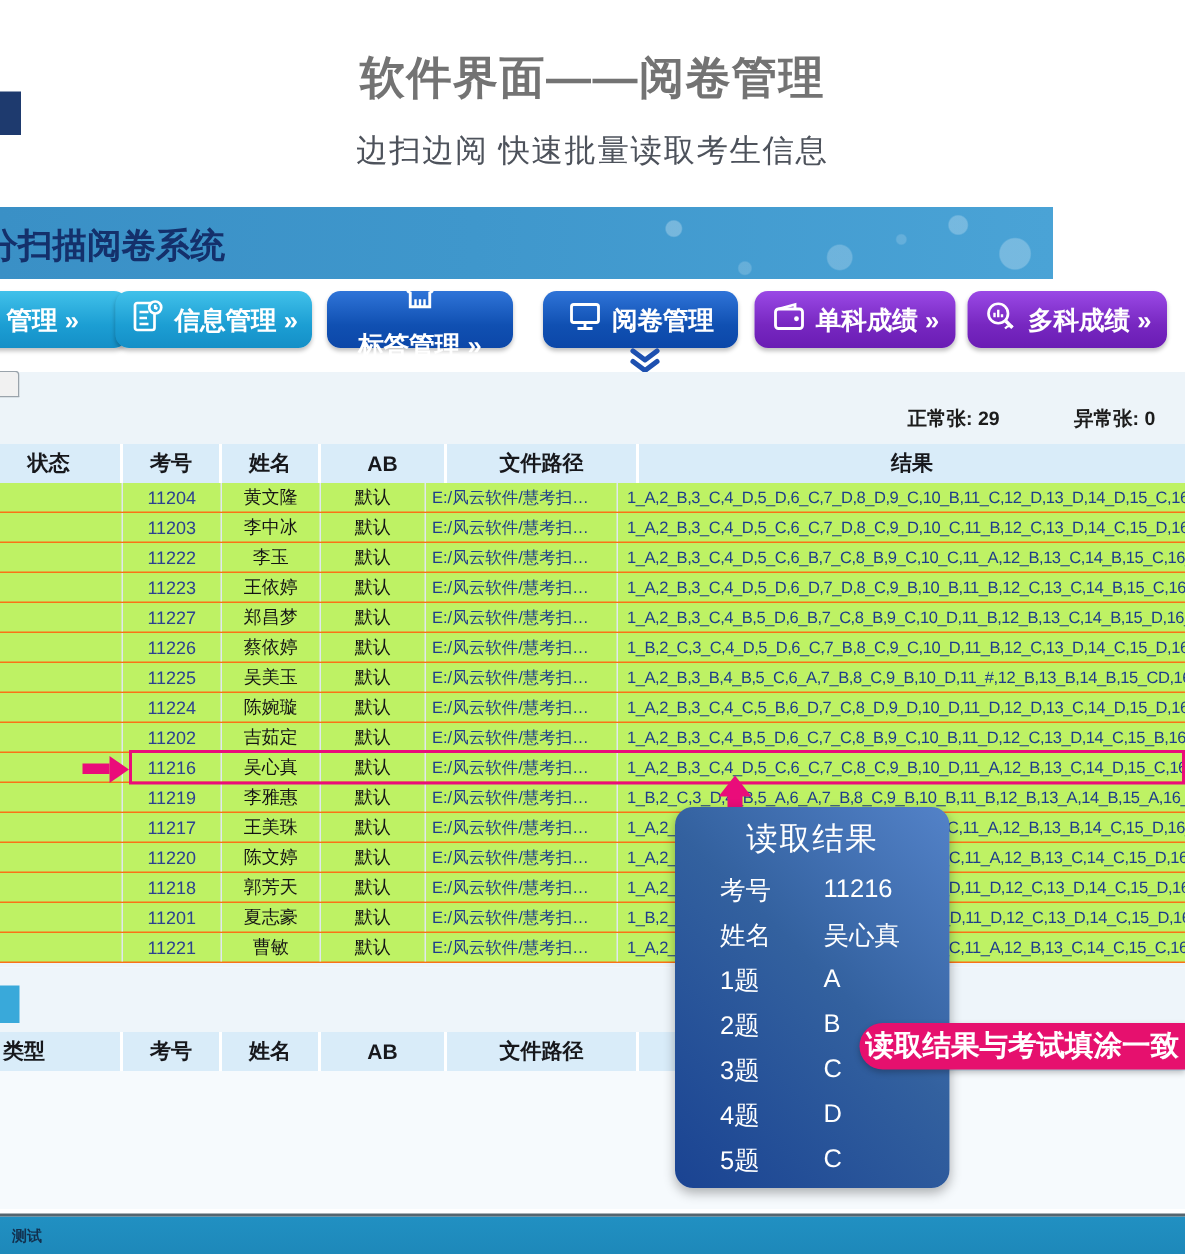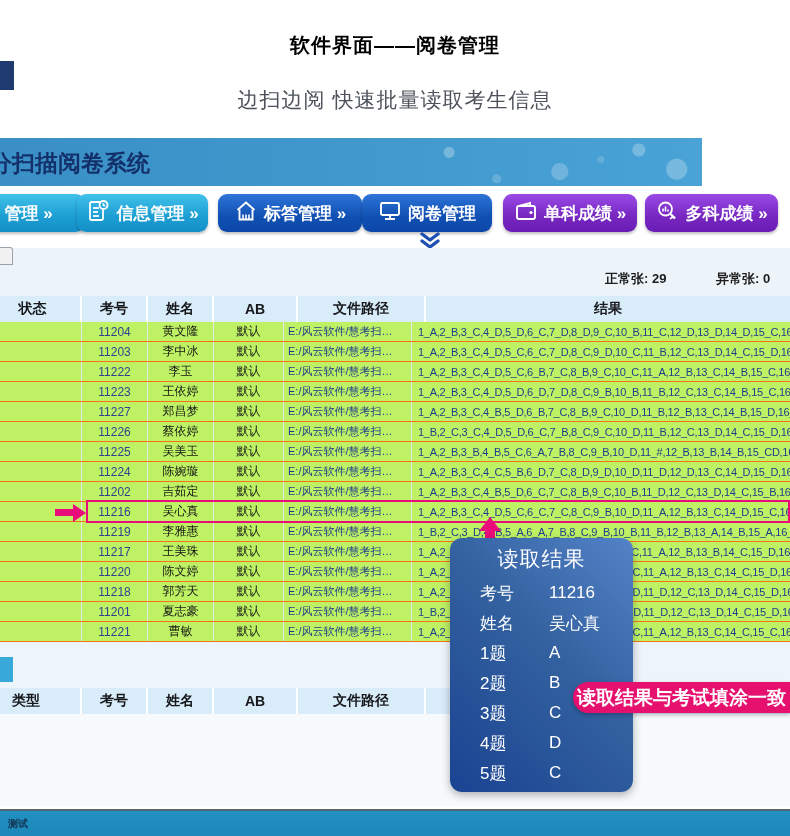--- a/index.html
+++ b/index.html
@@ -1,21 +1,21 @@
 <!DOCTYPE html>
 <html><head>
 <meta charset="utf-8">
 <style>
   html,body{margin:0;padding:0;}
   body{width:790px;height:836px;background:#fff;font-family:"Liberation Sans","DejaVu Sans",sans-serif;overflow:hidden;}
   #app{position:relative;width:790px;height:836px;overflow:hidden;background:#fff;}
 
   
   .hero-square{position:absolute;left:0;top:61px;width:14px;height:29px;background:#1e3a6e;}
-  .page-title{position:absolute;left:0;top:32px;width:790px;text-align:center;font-size:20px;font-weight:bold;color:#000000;letter-spacing:1px;}
+  .page-title{position:absolute;left:0;top:32px;width:790px;text-align:center;font-size:30px;font-weight:bold;color:#737373;letter-spacing:1px;}
   .page-subtitle{position:absolute;left:0;top:86px;width:790px;text-align:center;font-size:21px;color:#4d525b;letter-spacing:1px;}
 
   
   .titlebar{position:absolute;left:0;top:138px;width:702px;height:48px;
     background:linear-gradient(90deg,#3a90c6 0%,#3f97cc 45%,#4aa3d6 100%);overflow:hidden;}
   .titlebar .bubbles{position:absolute;right:0;top:0;width:45%;height:100%;pointer-events:none;
     background-image:
       radial-gradient(circle at 20% 30%,rgba(255,255,255,.28) 0 5px,rgba(255,255,255,0) 6px),
       radial-gradient(circle at 55% 70%,rgba(255,255,255,.22) 0 8px,rgba(255,255,255,0) 9px),
       radial-gradient(circle at 80% 25%,rgba(255,255,255,.25) 0 6px,rgba(255,255,255,0) 7px),
@@ -28,21 +28,21 @@
   
   .toolbar{position:absolute;left:0;top:186px;width:790px;height:62px;background:#fff;}
   .tbtn{position:absolute;top:8px;height:38px;border-radius:9px;display:flex;align-items:center;justify-content:center;
     color:#fff;font-size:17px;font-weight:bold;box-shadow:0 2px 3px rgba(0,0,0,.25);cursor:pointer;white-space:nowrap;gap:6px;}
   .tbtn svg{flex:0 0 auto;}
   .tbtn.cyan{background:linear-gradient(180deg,#41c1ea 0%,#1c9ed3 60%,#148fc7 100%);}
   .tbtn.blue{background:linear-gradient(180deg,#2f74d8 0%,#1050b2 60%,#0c47a8 100%);}
   .tbtn.purple{background:linear-gradient(180deg,#9a49e6 0%,#7727c0 60%,#6a1cb4 100%);}
   .tbtn1{left:-48px;width:113px;padding-left:20px;}
   .tbtn2{left:77px;width:131px;}
-  .tbtn3{left:218px;width:144px;}
+  .tbtn3{left:218px;width:124px;flex-direction:column;}
   .tbtn4{left:362px;width:130px;}
   .tbtn5{left:503px;width:134px;}
   .tbtn6{left:645px;width:133px;}
   .active-chevron{position:absolute;left:419px;top:46px;}
 
   
   .panel-top{position:absolute;left:0;top:248px;width:790px;height:397px;background:#edf4f9;}
   .corner-tab{position:absolute;left:0;top:-1px;width:12px;height:16px;background:#f1f1f1;border:1px solid #9aa3ab;border-left:none;border-radius:0 3px 0 0;}
   .stats{position:absolute;top:18px;left:0;width:790px;height:26px;font-size:13px;color:#1c1c1c;font-weight:bold;margin-left:32px;}
   .stat-normal{position:absolute;left:573px;top:4px;}
@@ -63,21 +63,21 @@
   .highlight-box{position:absolute;left:86px;top:252px;width:704px;height:23px;border:2px solid #ea0c7a;box-sizing:border-box;pointer-events:none;}
   .row-arrow{position:absolute;left:55px;top:256px;pointer-events:none;}
   .row-arrow .stem{position:absolute;left:0;top:5px;width:18px;height:7px;background:#ea0c7a;}
   .row-arrow .head{position:absolute;left:18px;top:0;width:0;height:0;border-top:9px solid transparent;border-bottom:9px solid transparent;border-left:13px solid #ea0c7a;}
 
   
   .panel-bottom{position:absolute;left:0;top:645px;width:790px;height:161px;background:#eef5fa;}
   .cyan-tab{position:absolute;left:0;top:12px;width:13px;height:25px;background:#39a9da;}
   .grid-header2{position:absolute;left:0;top:43px;width:790px;height:26px;display:flex;background:#d9ecf9;}
   .grid-header2 .hcell.w0{justify-content:flex-start;}
-  .grid-header2 .hcell.w0 span{margin-left:12px;}
+  .grid-header2 .hcell.w0 span{margin-left:2px;}
   .empty-body{position:absolute;left:0;top:69px;width:790px;height:92px;background:#f6fafd;}
 
   
   .popup{position:absolute;left:450px;top:538px;width:183px;height:254px;border-radius:12px;
     background:linear-gradient(225deg,#5382c8 0%,#33619f 45%,#1a4392 100%);
     box-shadow:0 3px 8px rgba(0,0,0,.3);z-index:20;color:#fff;}
   .popup-title{position:absolute;left:0;top:7px;width:100%;text-align:center;font-size:21px;letter-spacing:1px;}
   .popup-fields{position:absolute;left:30px;top:40px;}
   .pfield{display:flex;height:30px;align-items:center;font-size:17px;}
   .pfield .plabel{width:55px;}

